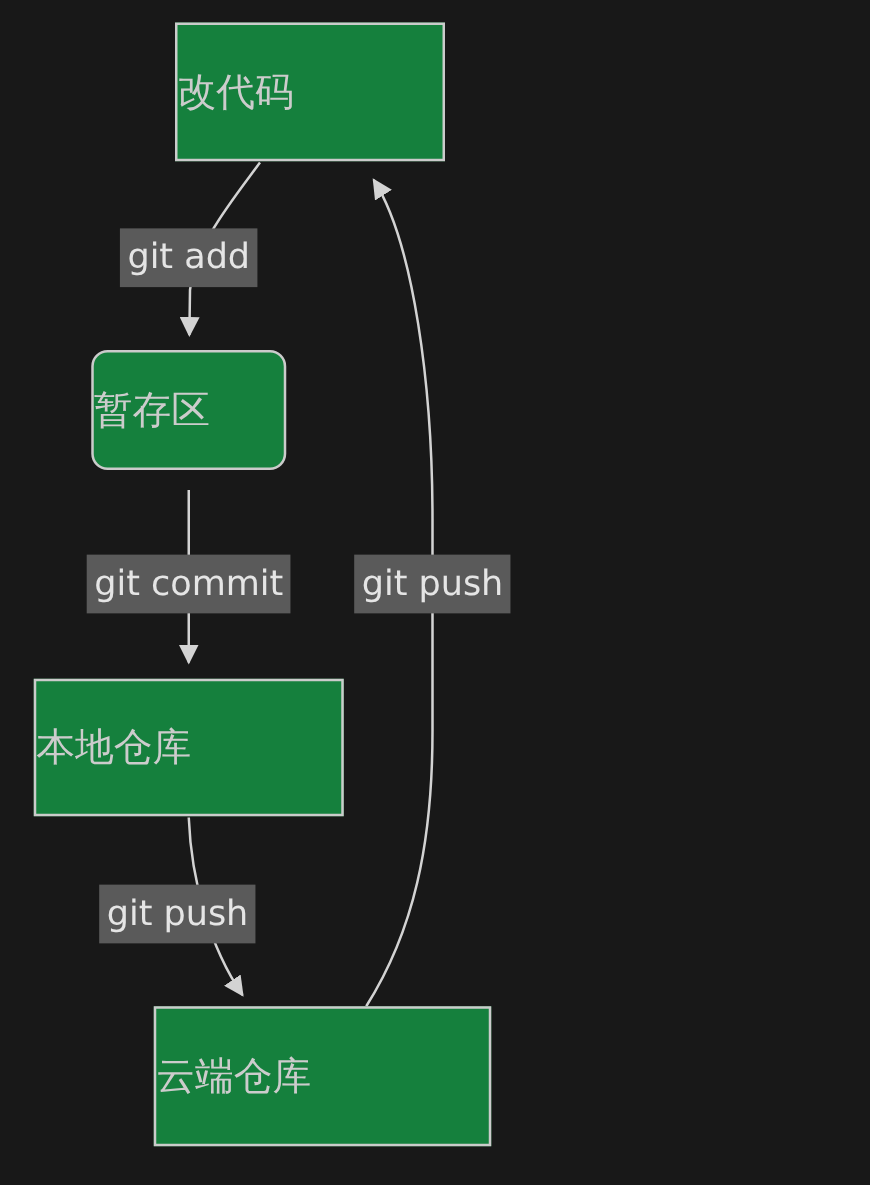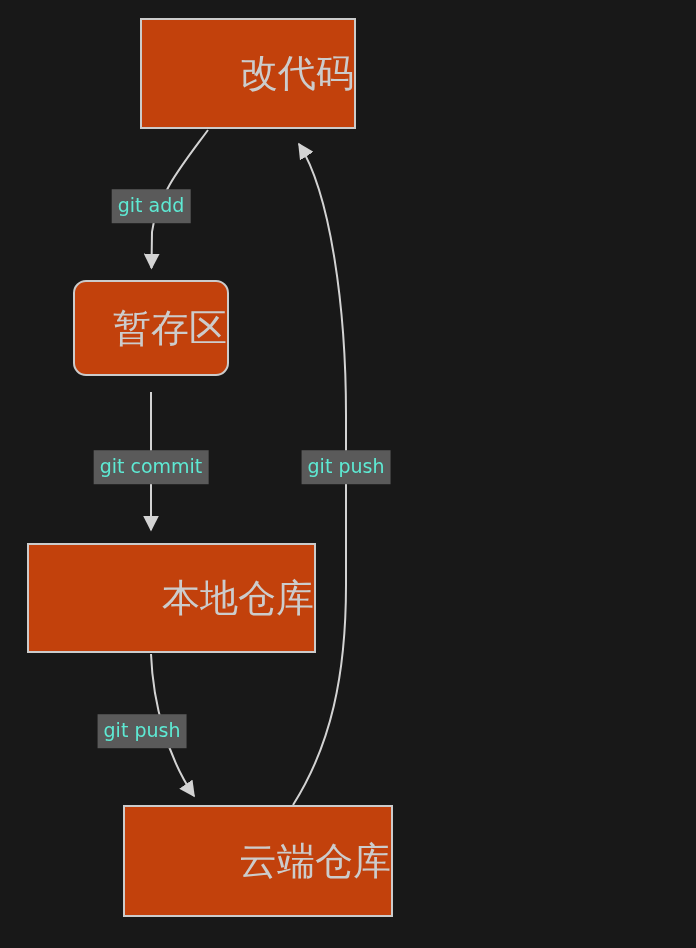--- a/index.html
+++ b/index.html
@@ -26,51 +26,51 @@
     width: 696px;
     height: 948px;
   }
   .edge {
     fill: none;
     stroke: #d3d3d3;
     stroke-width: 2px;
   }
   .node {
     position: absolute;
-    background: #c2410c;
+    background: #15803d;
     border: 2px solid #cbcbcb;
     color: #cccccc;
     display: flex;
     align-items: center;
-    justify-content: flex-end;
-    font-size: 38px;
+    justify-content: flex-start;
+    font-size: 31px;
     box-sizing: border-box;
     white-space: nowrap;
   }
   .node.rounded {
     border-radius: 13px;
   }
   .edge-label {
     position: absolute;
     transform: translate(-50%, -50%);
     background: #5a5a5a;
-    color: #5eead4;
-    font-size: 19px;
+    color: #e5e5e5;
+    font-size: 28px;
     line-height: 1.45;
     padding: 3px 6px;
     white-space: nowrap;
   }
   #label-git-add    { left: 151px; top: 206px; }
   #label-git-commit { left: 151px; top: 467px; }
   #label-git-pull   { left: 346px; top: 467px; }
   #label-git-push   { left: 142px; top: 731px; }
 
   #node-change-code { left: 140px; top: 18px;  width: 216px; height: 111px; }
   #node-staging     { left: 73px;  top: 280px; width: 156px; height: 96px; }
-  #node-local-repo  { left: 27px;  top: 543px; width: 289px; height: 110px; }
+  #node-local-repo  { left: 27px;  top: 543px; width: 248px; height: 110px; }
   #node-remote-repo { left: 123px; top: 805px; width: 270px; height: 112px; }
 </style>
 </head>
 <body>
 
 <div class="canvas">
 
   <svg class="edge-layer" width="696" height="948" viewBox="0 0 696 948" xmlns="http://www.w3.org/2000/svg">
     <defs>
       <marker id="arrowhead" viewBox="0 0 10 10" refX="9" refY="5" markerWidth="8" markerHeight="8" orient="auto-start-reverse">

